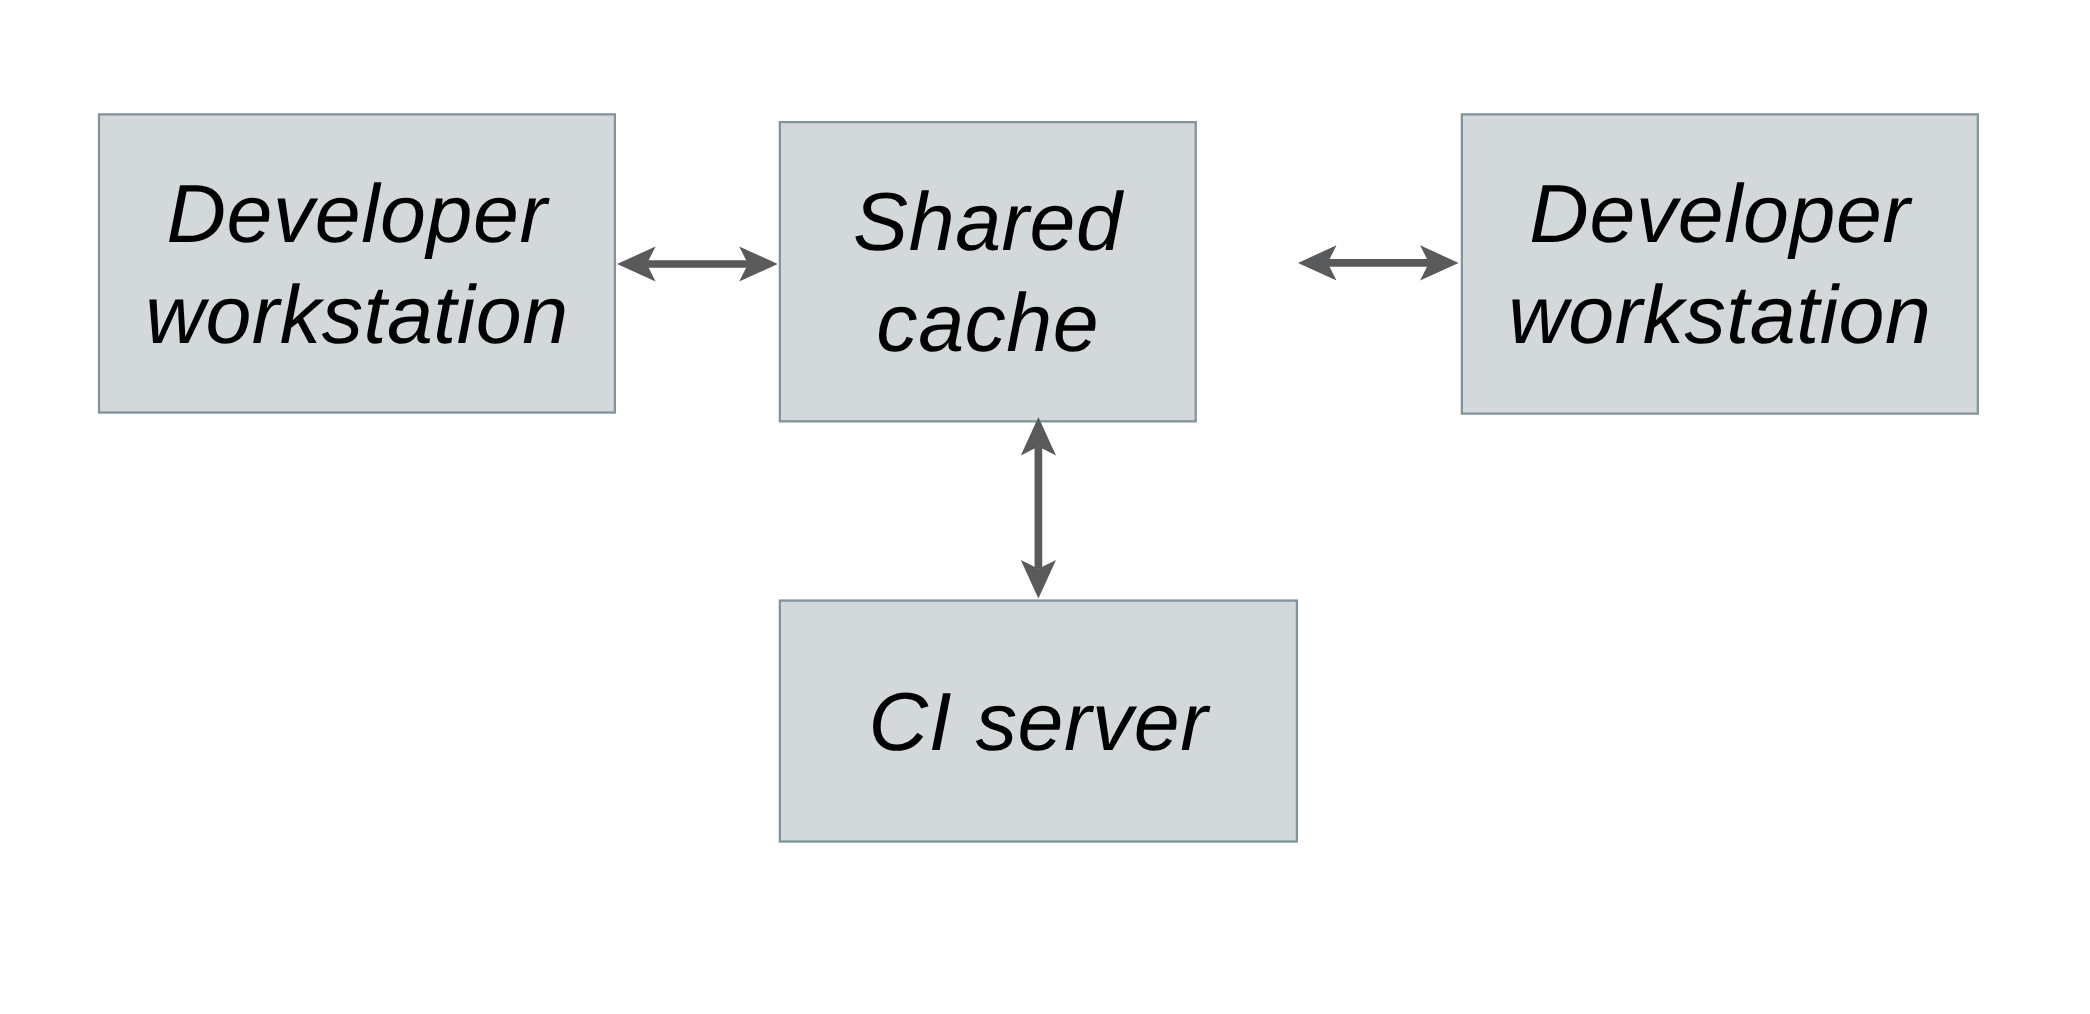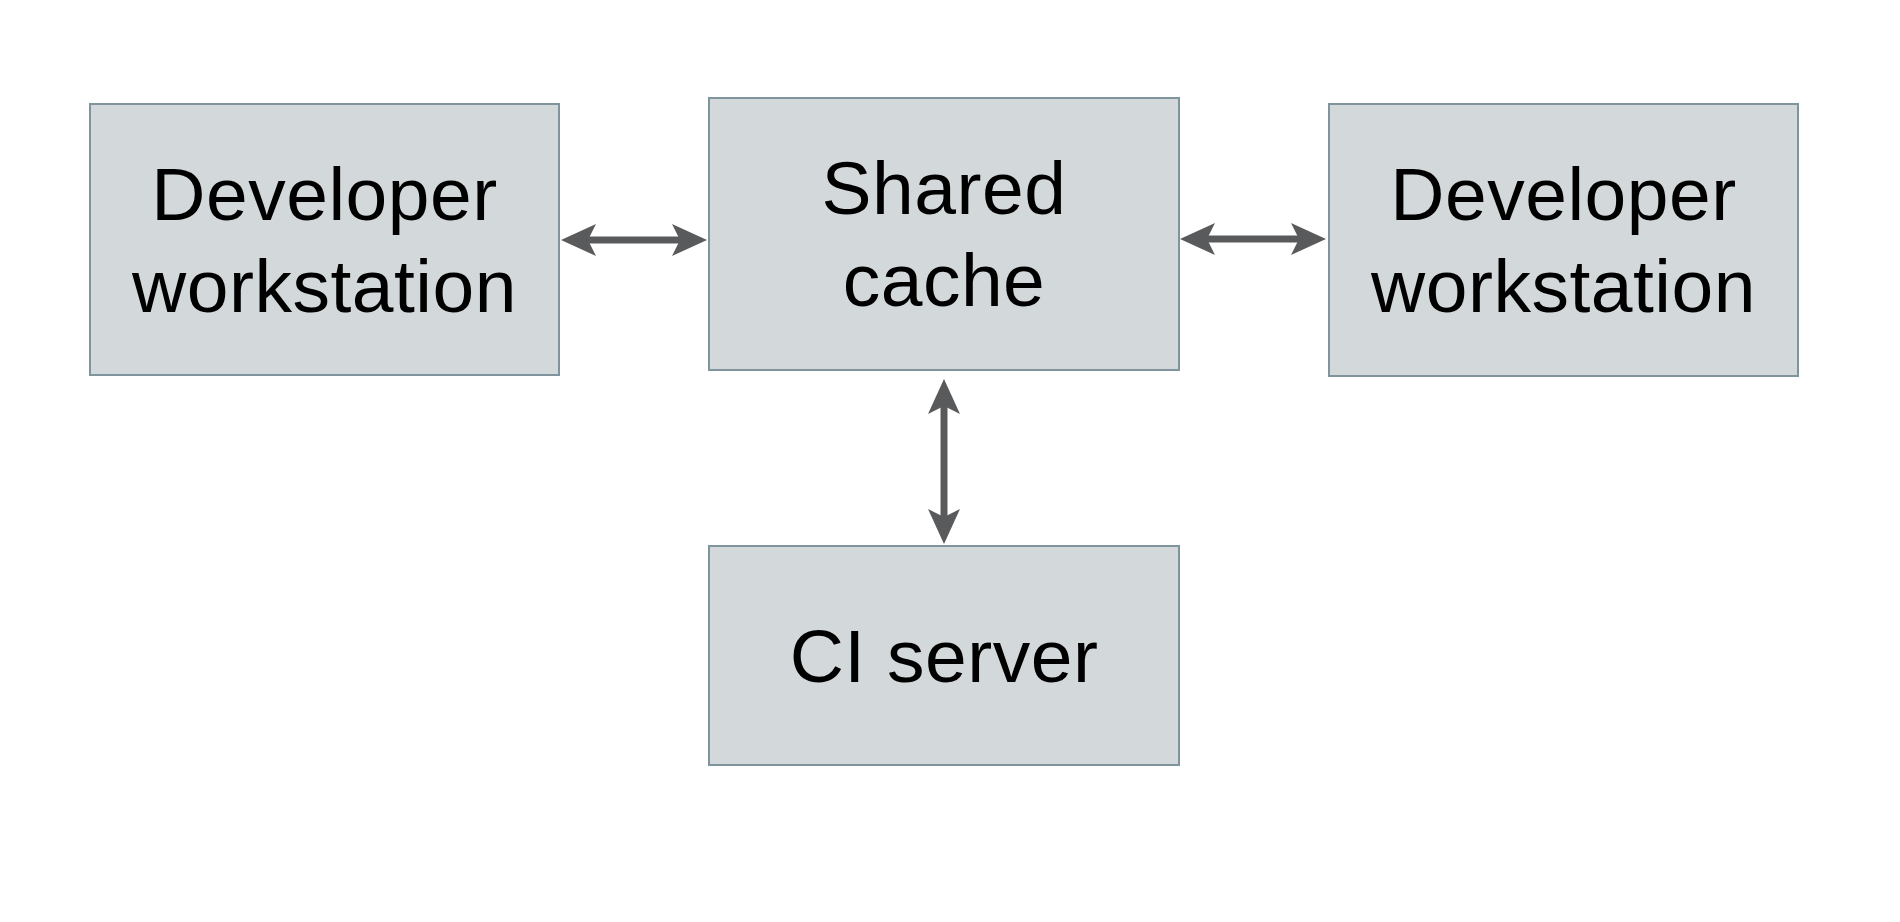--- a/index.html
+++ b/index.html
@@ -24,23 +24,24 @@
     align-items: center;
     justify-content: center;
   }
   .node-label {
     font-size: 75px;
     line-height: 92px;
     color: #000000;
     text-align: center;
     white-space: pre-line;
     letter-spacing: 0.5px;
+    font-style: italic;
   }
   .node-dev-left   { left:  89px; top: 103px; width: 471px; height: 273px; }
-  .node-cache      { left: 708px; top: 97px; width: 472px; height: 274px; }
+  .node-cache      { left: 708px; top: 110px; width: 380px; height: 274px; }
   .node-dev-right  { left: 1328px; top: 103px; width: 471px; height: 274px; }
   .node-ci         { left: 708px; top: 545px; width: 472px; height: 221px; }
 
   .edge { position: absolute; }
   .edge-left     { left:  560px; top: 218px; width: 148px; height: 44px; }
   .edge-right    { left: 1179px; top: 217px; width: 148px; height: 44px; }
   .edge-vertical { left:  922px; top: 378px; width:  44px; height: 167px; }
   .edge svg { display: block; width: 100%; height: 100%; }
   .edge polygon { fill: #595a5c; }
   .edge line { stroke: #595a5c; stroke-width: 7; }

